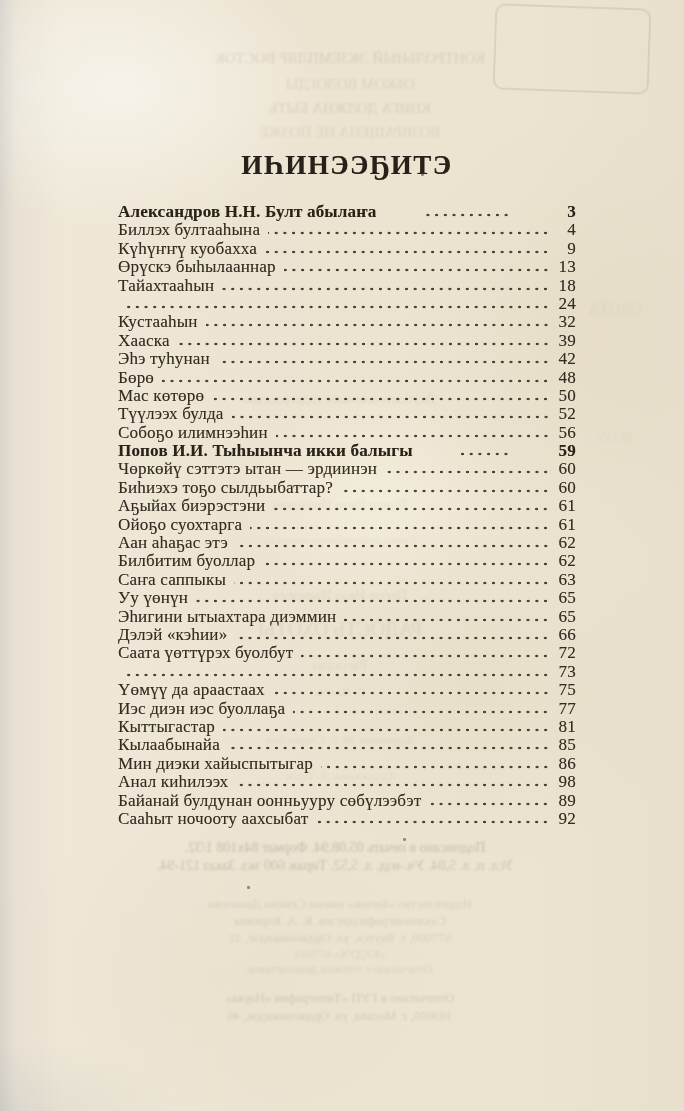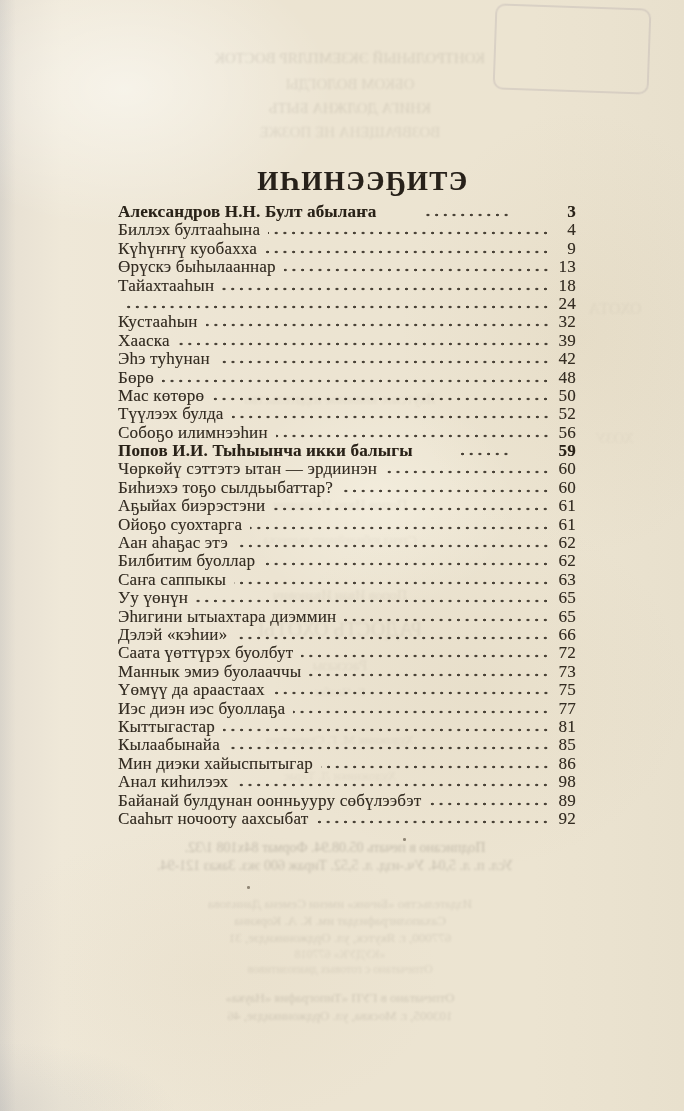--- a/index.html
+++ b/index.html
@@ -22,21 +22,21 @@
     background:linear-gradient(90deg,rgba(120,130,148,0.12),rgba(120,130,148,0.0));
     pointer-events:none;
   }
   .edge-bottom{
     position:absolute;left:0;bottom:0;width:180px;height:70px;
     background:radial-gradient(ellipse at 0% 100%, rgba(100,112,134,0.10), transparent 70%);
     pointer-events:none;
   }
   .page-title{
     position:absolute;left:118px;width:458px;top:150px;
-    margin:16px;text-align:center;
+    margin:0;text-align:center;
     font-size:27px;font-weight:700;letter-spacing:1.5px;
     color:#27211a;
     text-shadow:0.2px 0.2px 0.4px rgba(40,30,20,0.45);
   }
   .toc-list{
     position:absolute;left:118px;top:202px;width:458px;
   }
   .toc-row{
     display:flex;align-items:baseline;height:18.4px;
     font-size:17px;letter-spacing:0.2px;color:#332c22;
@@ -226,21 +226,20 @@
         <span class="t">Дэлэй «кэһии»</span>
         <span class="leader"></span>
         <span class="pg">66</span>
       </div>
       <div class="toc-row">
         <span class="t">Саата үөттүрэх буолбут</span>
         <span class="leader"></span>
         <span class="pg">72</span>
       </div>
       <div class="toc-row">
-        <span class="t">Маннык эмиэ буолааччы</span>
         <span class="leader"></span>
         <span class="pg">73</span>
       </div>
       <div class="toc-row">
         <span class="t">Үөмүү да араастаах</span>
         <span class="leader"></span>
         <span class="pg">75</span>
       </div>
       <div class="toc-row">
         <span class="t">Иэс диэн иэс буоллаҕа</span>

